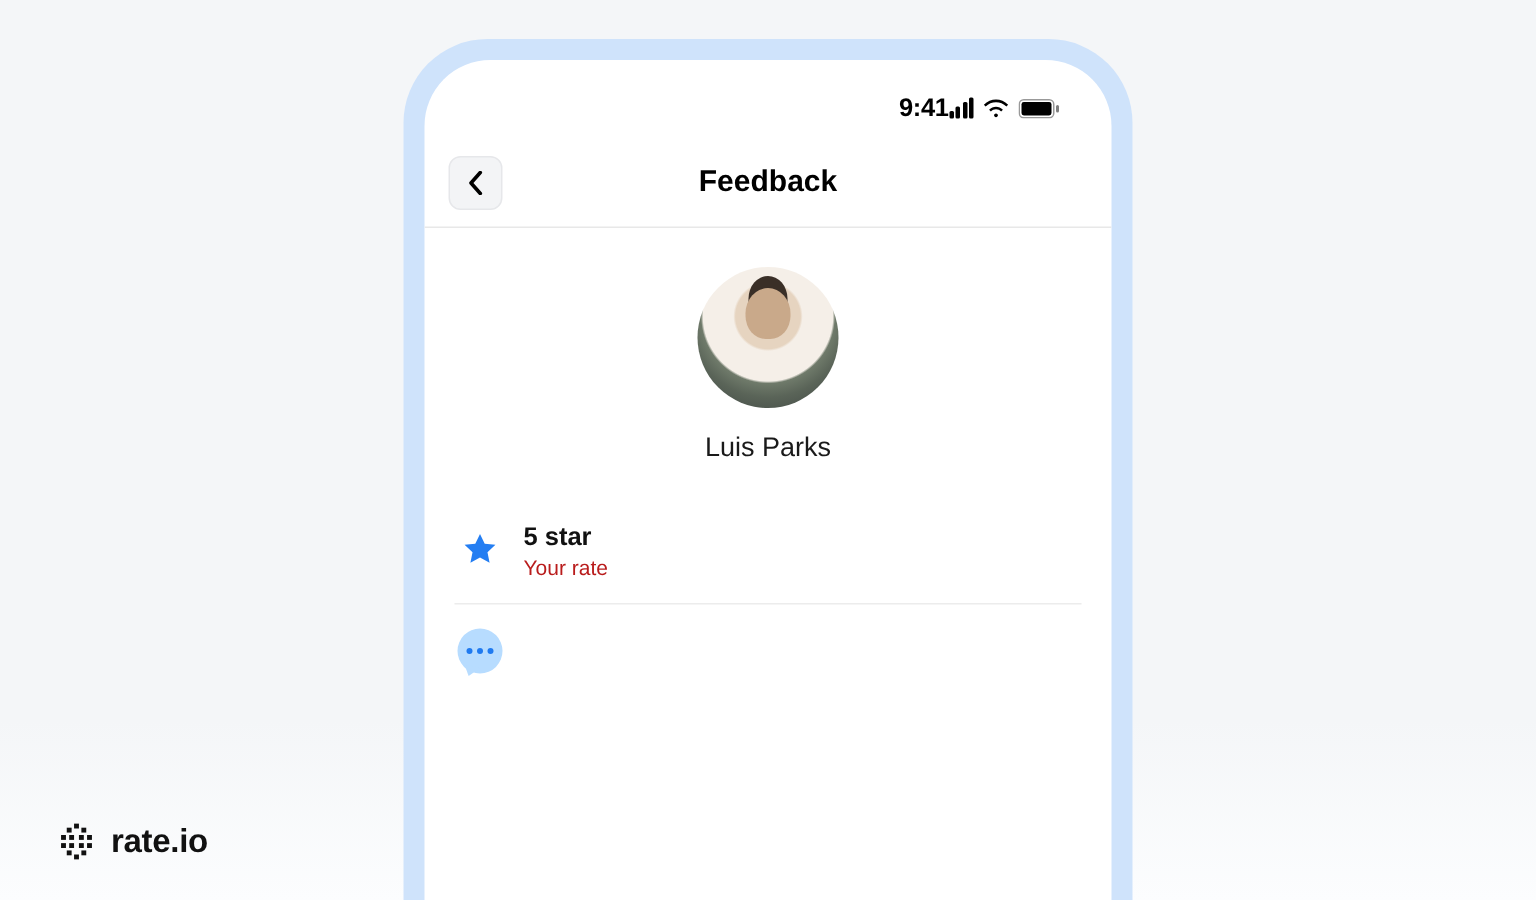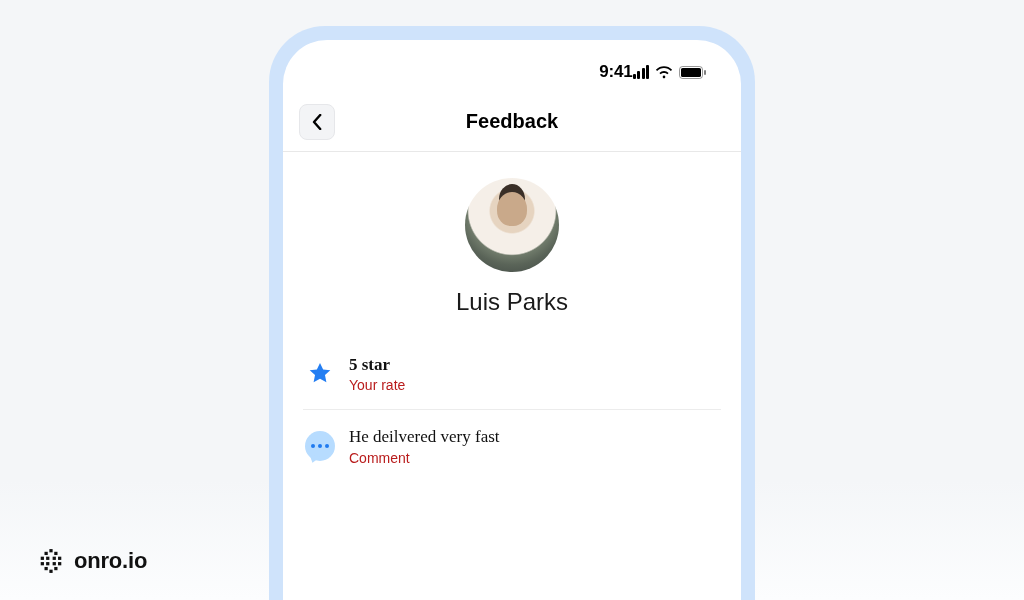--- a/index.html
+++ b/index.html
@@ -102,21 +102,21 @@
       position: absolute;
       top: 14px; left: 50%;
       transform: translateX(-50%);
       width: 30px; height: 34px;
       background: #c9a98a;
       border-radius: 50% 50% 45% 45%;
       box-shadow: 0 -10px 0 -2px #3a2f27;
     }
     .avatar-name {
       margin-top: 16px;
-      font-size: 24px;
+      font-size: 18px;
       color: #1a1a1a;
     }
     .list {
       padding: 0 20px;
     }
     .list-item {
       display: flex;
       align-items: center;
       gap: 14px;
       padding: 16px 2px;
@@ -127,21 +127,20 @@
     .icon-wrap {
       width: 30px;
       display: flex;
       justify-content: center;
       flex-shrink: 0;
     }
     .item-text .primary {
       font-size: 17px;
       color: #111;
       line-height: 1.25;
-      font-family: Liberation Serif, serif;
     }
     .item-text .primary.bold { font-weight: 700; }
     .item-text .secondary {
       font-size: 14px;
       color: #b91c1c;
       margin-top: 2px;
     }
     .watermark {
       position: absolute;
       left: 38px;
@@ -237,24 +236,20 @@
         </div>
       </div>
 
       <div class="list-item">
         <div class="icon-wrap">
           <div class="chat-bubble">
             <span></span>
               <span></span>
               <span></span>
           </div>
-        </div>
-        <div class="item-text">
-          <div class="primary">He deilvered very fast</div>
-          <div class="secondary">Comment</div>
         </div>
       </div>
     </div>
 
   </div>
 </div>
 
 <div class="watermark">
   <svg width="26" height="26" viewBox="0 0 24 24">
     <g fill="#111">
@@ -267,14 +262,14 @@
       <rect x="18.5" y="8" width="3" height="3"></rect>
       <rect x="2.5" y="13" width="3" height="3"></rect>
       <rect x="7.5" y="13" width="3" height="3"></rect>
       <rect x="13.5" y="13" width="3" height="3"></rect>
       <rect x="18.5" y="13" width="3" height="3"></rect>
       <rect x="6" y="17.5" width="3" height="3"></rect>
       <rect x="15" y="17.5" width="3" height="3"></rect>
       <rect x="10.5" y="20" width="3" height="3"></rect>
     </g>
   </svg>
-  <span class="watermark-text">onro.io</span>
+  <span class="watermark-text">rate.io</span>
 </div>
 
 </body></html>

